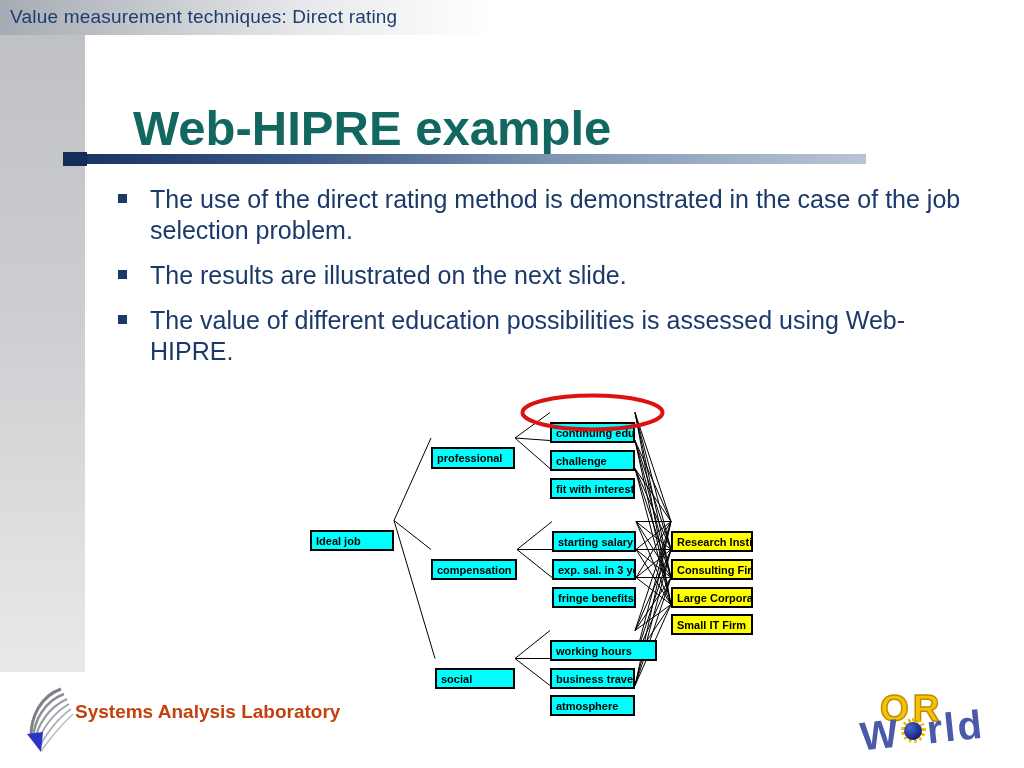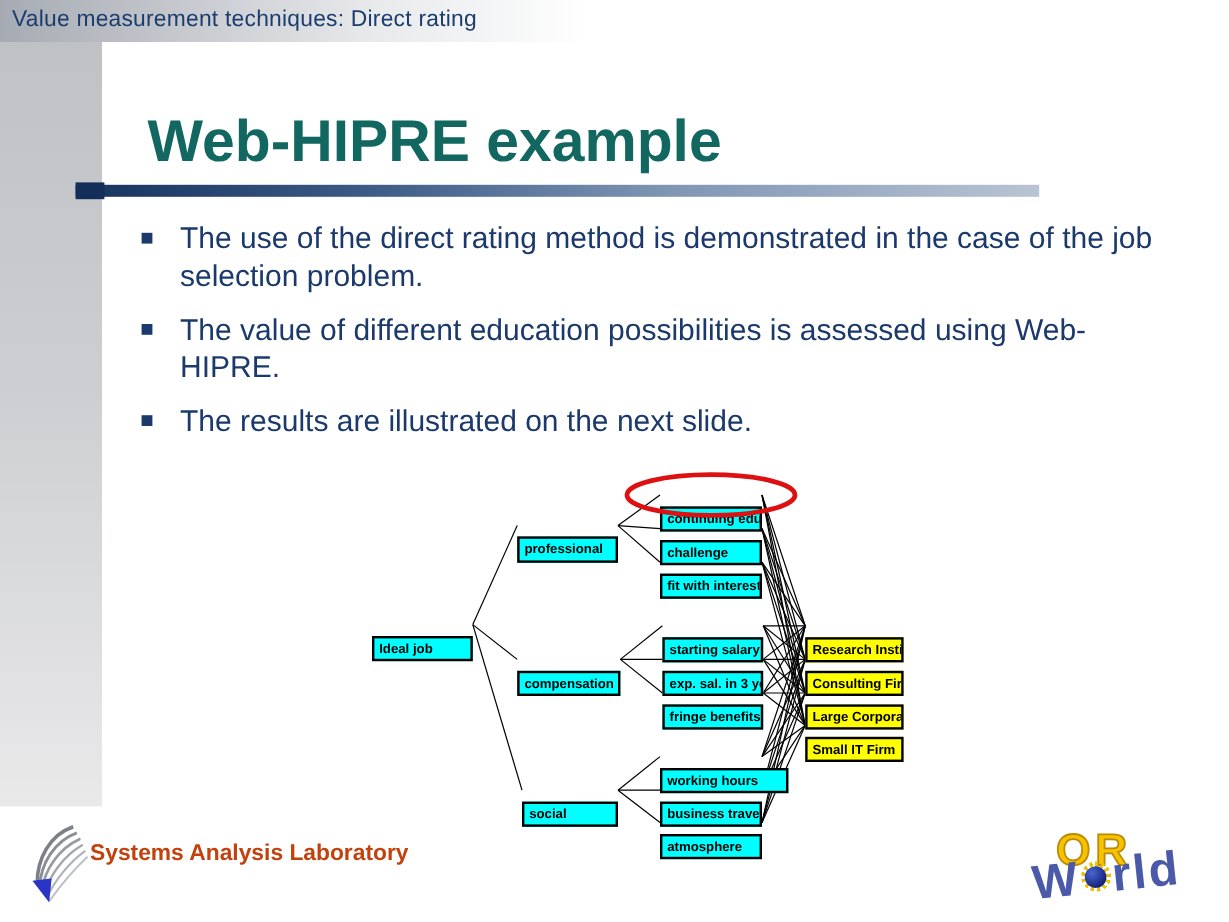--- a/index.html
+++ b/index.html
@@ -14,21 +14,21 @@
   }
   .top-bar .hdr-text {
     position:absolute; left:10px; top:6px; font-size:19px; color:#1c3e6e; letter-spacing:0.2px;
   }
   
   .left-rail {
     position:absolute; left:0; top:35px; width:85px; height:637px;
     background:linear-gradient(180deg,#bfc1c4 0%,#cdced1 45%,#e9e9ea 100%);
   }
   .title {
-    position:absolute; left:115px; top:84px; margin:8px;
+    position:absolute; left:115px; top:84px; margin:18px;
     font-size:49px; font-weight:bold; color:#126860; line-height:1.1;
   }
   .title-rule {
     position:absolute; left:63px; top:154px; width:803px; height:10px;
     background:linear-gradient(90deg,#16325f 0%,#3c5a86 30%,#8096b4 62%,#b9c4d4 100%);
   }
   .title-cap { position:absolute; left:63px; top:152px; width:24px; height:14px; background:#132e59; }
   
   .bullets { position:absolute; left:117px; top:184px; width:868px; margin:0; padding:0; list-style:none; }
   .bullets li {
@@ -88,22 +88,22 @@
   </div>
 
   <div class="left-rail"></div>
 
   <h1 class="title">Web-HIPRE example</h1>
   <div class="title-rule"></div>
   <div class="title-cap"></div>
 
   <ul class="bullets">
       <li>The use of the direct rating method is demonstrated in the case of the job selection problem.</li>
+      <li>The results are illustrated on the next slide.</li>
       <li>The value of different education possibilities is assessed using Web-HIPRE.</li>
-      <li>The results are illustrated on the next slide.</li>
     </ul>
 
   <div class="diagram">
     <svg id="edges-svg" width="455" height="312" viewBox="0 0 455 312">
         <line x1="89" y1="130.5" x2="126" y2="48" stroke="#000" stroke-width="1"></line>
         <line x1="89" y1="130.5" x2="126" y2="159.5" stroke="#000" stroke-width="1"></line>
         <line x1="89" y1="130.5" x2="130" y2="268.5" stroke="#000" stroke-width="1"></line>
         <line x1="210" y1="48" x2="245" y2="22.5" stroke="#000" stroke-width="1"></line>
         <line x1="210" y1="48" x2="245" y2="50.5" stroke="#000" stroke-width="1"></line>
         <line x1="210" y1="48" x2="245" y2="78.5" stroke="#000" stroke-width="1"></line>

